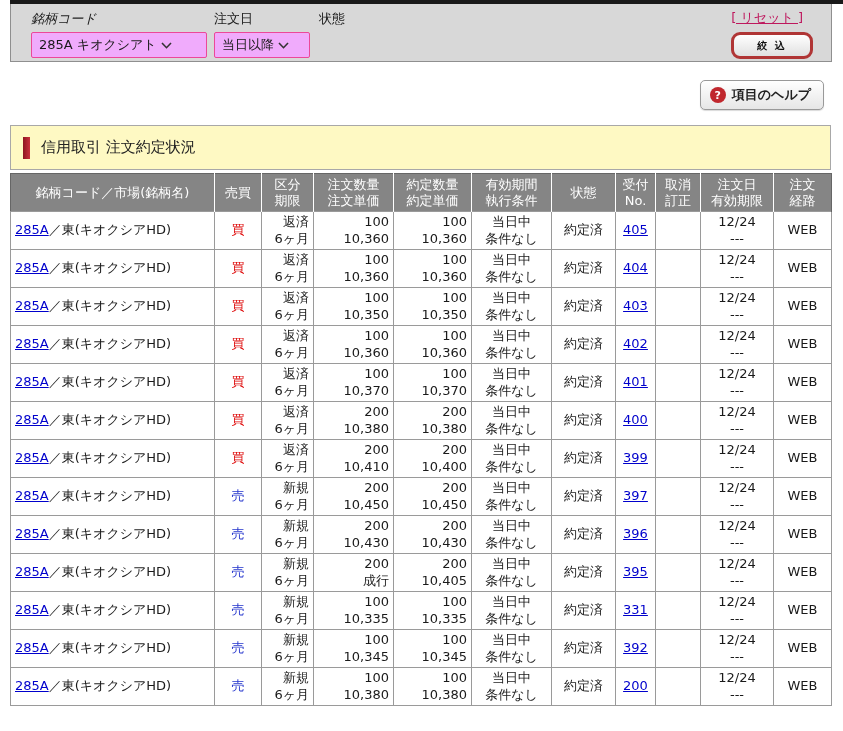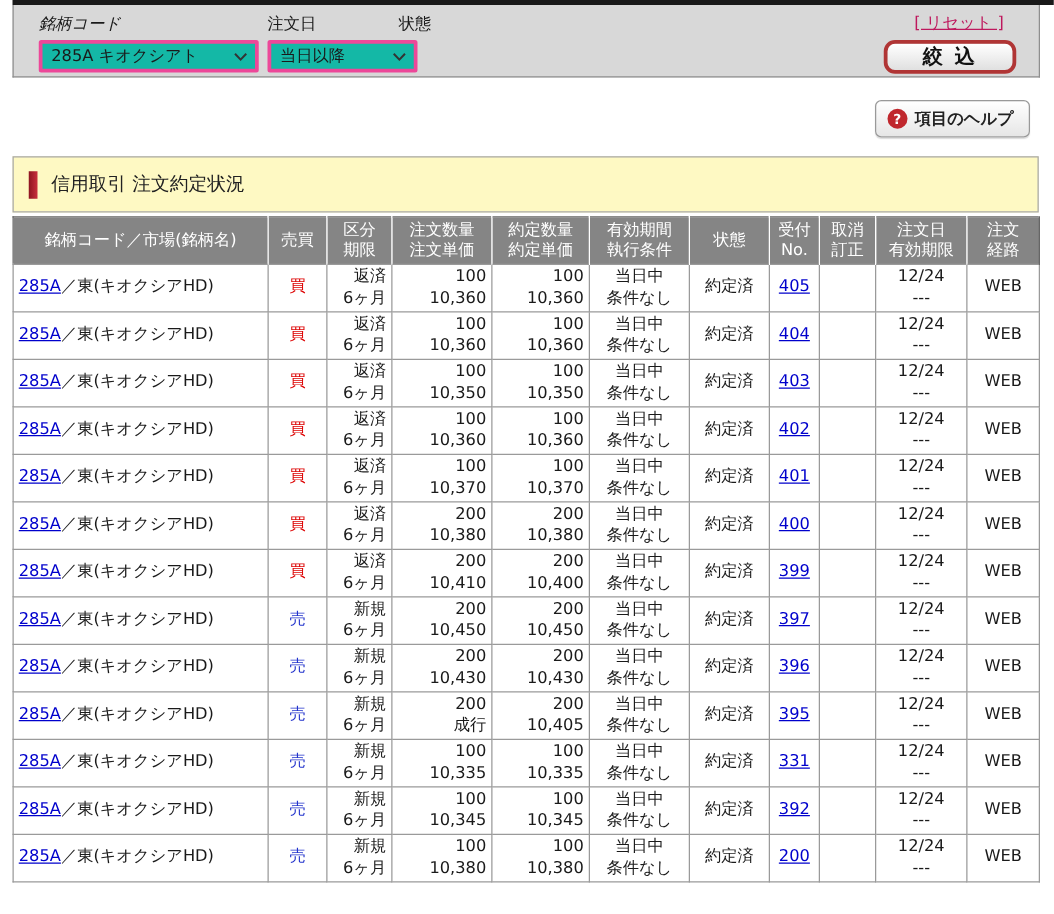--- a/index.html
+++ b/index.html
@@ -21,38 +21,38 @@
     background: #d8d8d8; border: 1px solid #8f8f8f; border-top: none;
   }
   .filter-label {
     position: absolute; top: 6px; font-size: 13px; color: #1a1a1a;
   }
   .lbl-code { left: 20px; font-style: italic; }
   .lbl-date { left: 203px; }
   .lbl-status { left: 308px; }
   .selectbox {
     position: absolute; top: 28px; height: 26px;
-    background: #14b8a6; border: 3px solid #ec4899; border-radius: 2px;
-    display: flex; align-items: center; justify-content: space-between;
+    background: #f0abfc; border: 1px solid #ec4899; border-radius: 2px;
+    display: flex; align-items: center; justify-content: flex-start;
     font-size: 13px; padding: 0 6px 0 7px; cursor: default;
   }
   .sel-code { left: 20px; width: 176px; }
-  .sel-date { left: 203px; width: 120px; }
+  .sel-date { left: 203px; width: 96px; }
   .sel-status { left: 308px; width: 384px; }
   .selectbox .sel-text { white-space: nowrap; overflow: hidden; }
   .selectbox svg { flex: 0 0 auto; margin-left: 4px; }
   .reset-link {
     position: absolute; top: 5px; right: 28px;
     font-size: 13px; color: #be185d; text-decoration: underline; cursor: pointer;
   }
   .filter-button {
-    position: absolute; top: 28px; right: 18px; width: 106px; height: 27px;
+    position: absolute; top: 28px; right: 18px; width: 82px; height: 27px;
     background: linear-gradient(#ffffff, #e0e0e0);
     border: 3px solid #b03535; border-radius: 9px;
-    font-size: 16px; font-weight: bold; color: #111; letter-spacing: 2px;
+    font-size: 10px; font-weight: bold; color: #111; letter-spacing: 2px;
     display: flex; align-items: center; justify-content: center; cursor: pointer;
   }
   
   .help-button {
     position: absolute; top: 80px; right: 19px; height: 30px; padding: 0 12px 0 9px;
     background: linear-gradient(#ffffff, #e6e6e6);
     border: 1px solid #999; border-radius: 5px;
     display: flex; align-items: center; gap: 6px;
     font-size: 13px; font-weight: bold; color: #222; cursor: pointer;
     box-shadow: 0 1px 1px rgba(0,0,0,.15);

